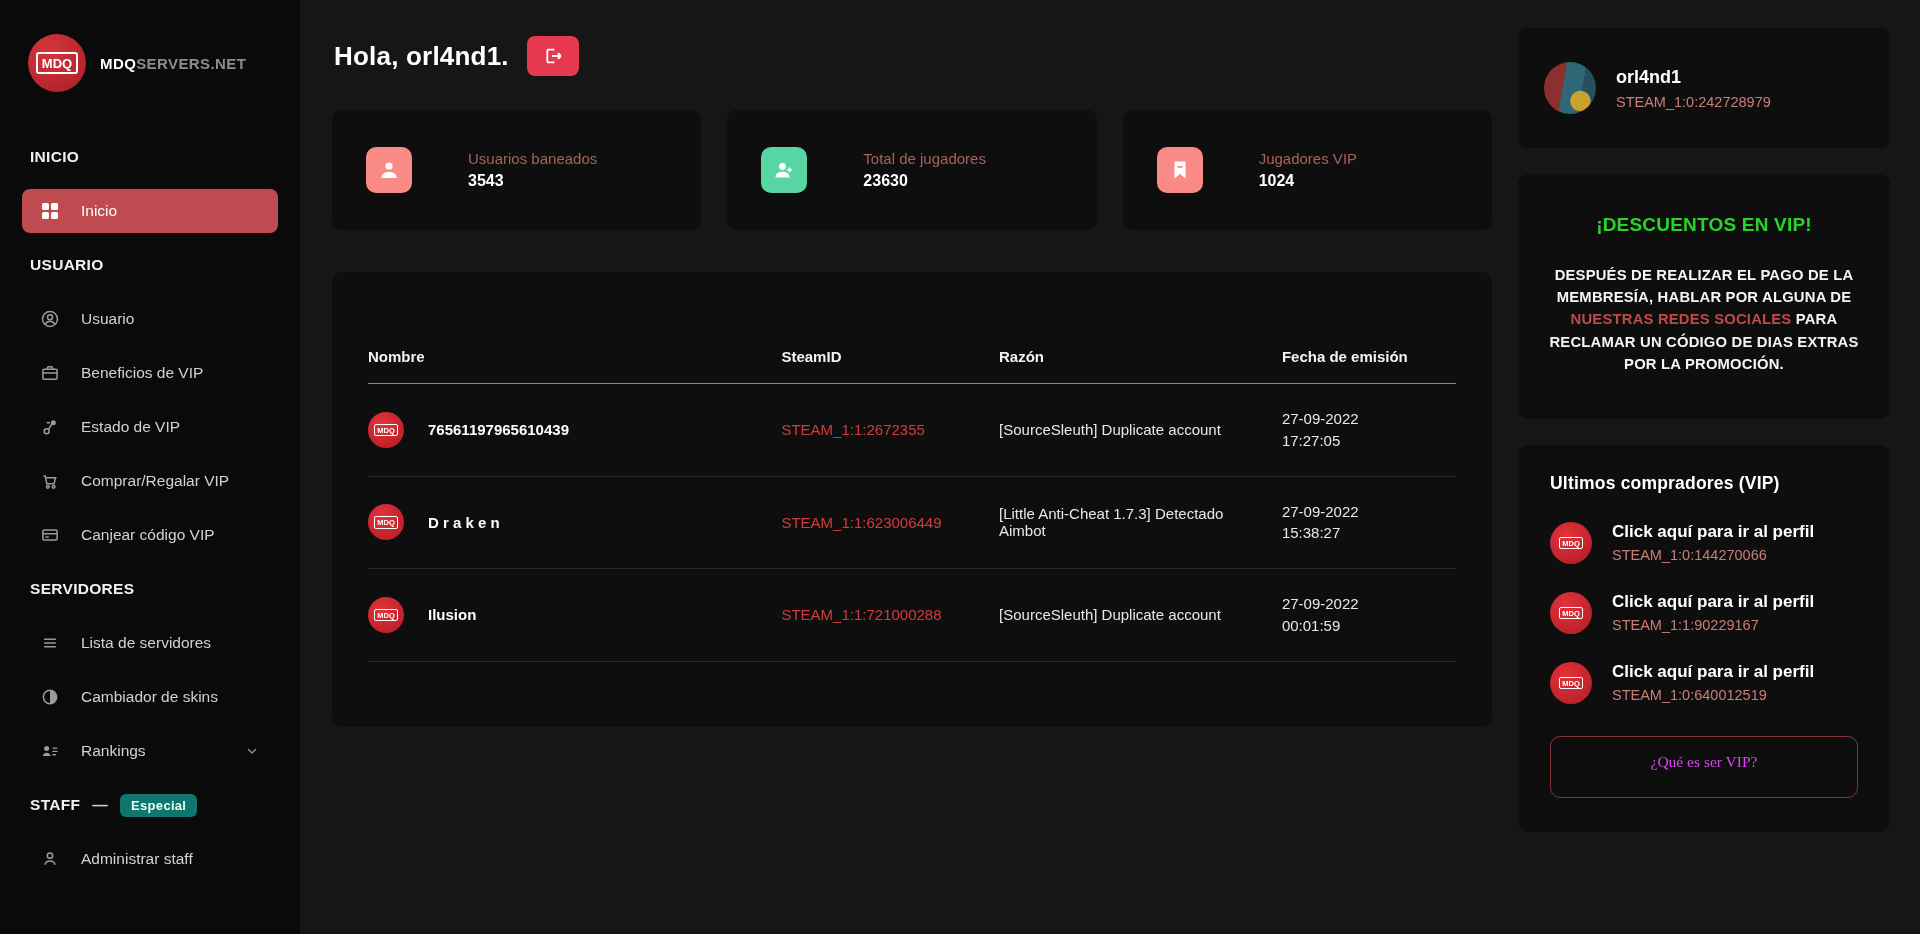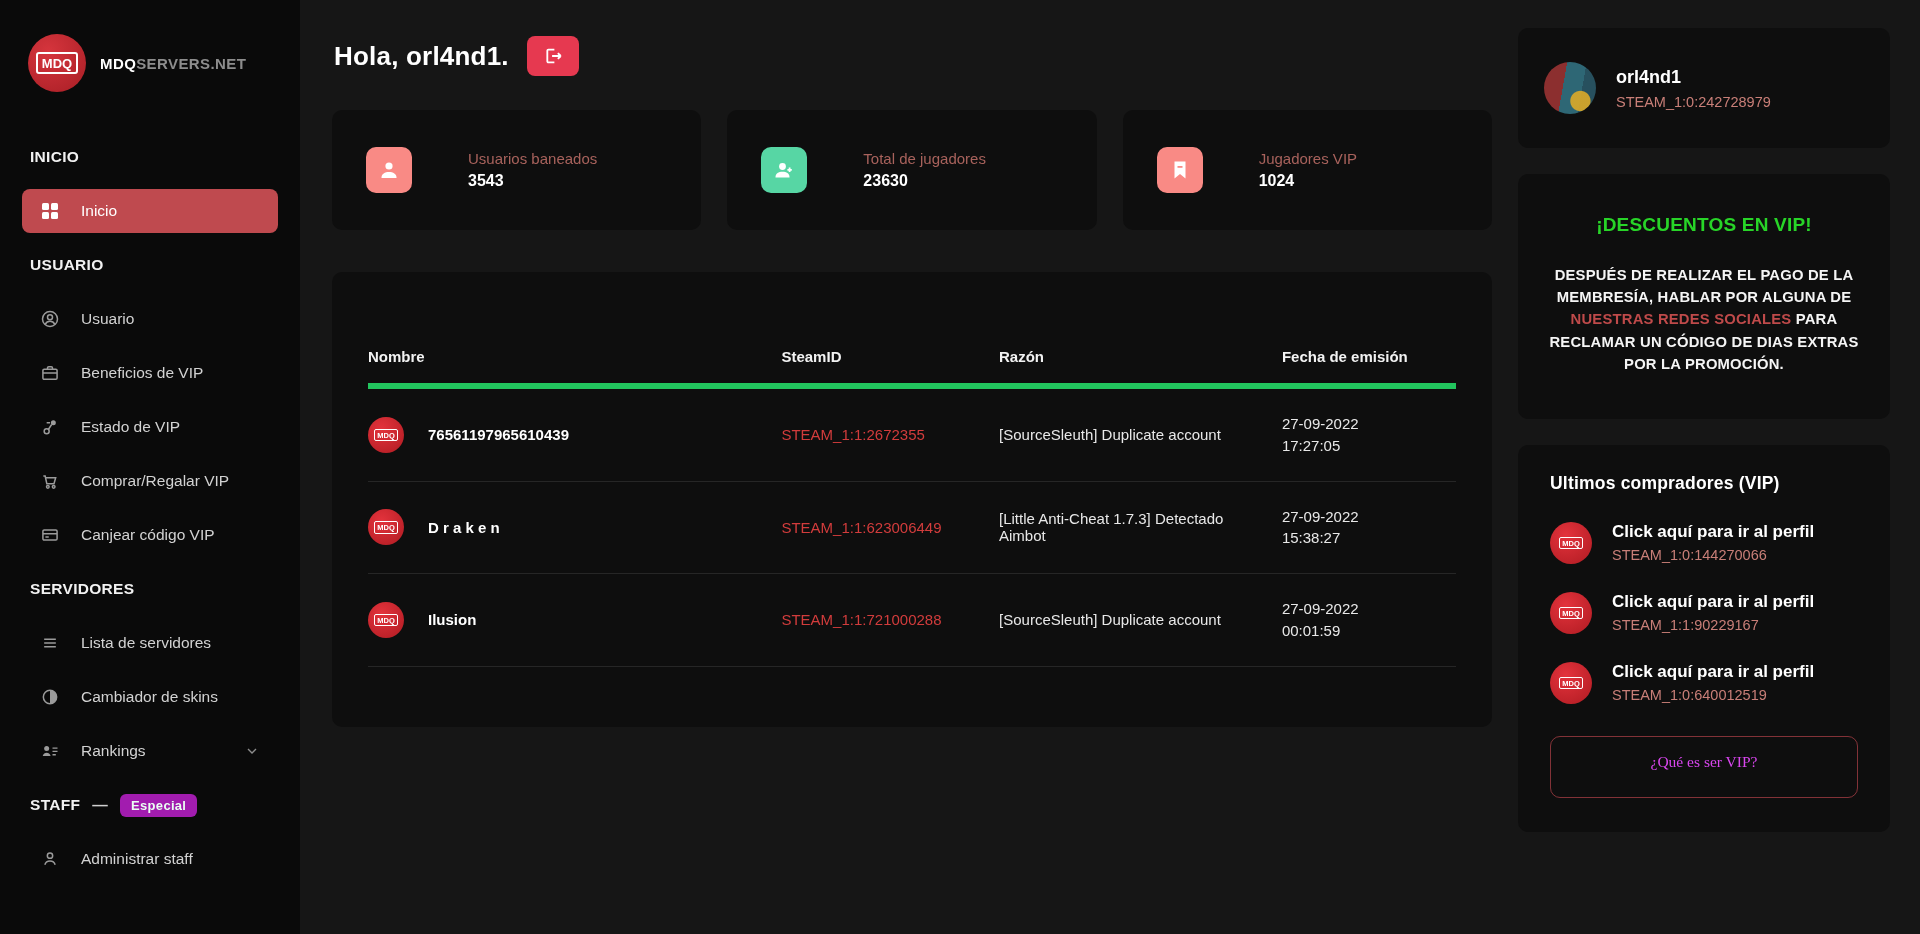--- a/index.html
+++ b/index.html
@@ -17,21 +17,21 @@
     background:radial-gradient(circle at 35% 30%, #d6353d, #a81e25);
     display:flex; align-items:center; justify-content:center; flex:none; }
   .logo-box { border:2px solid #fff; border-radius:3px; padding:3px 4px 2px;
     font-weight:bold; font-size:13px; line-height:1; letter-spacing:0; color:#fff; }
   .brand-text { font-size:15px; letter-spacing:.4px; }
   .brand-text b { color:#fff; font-weight:bold; }
   .brand-text span { color:#8d8d8d; font-weight:bold; }
   .side-section { height:54px; display:flex; align-items:center; gap:12px;
     font-weight:bold; font-size:15.5px; color:#f2f2f2; letter-spacing:.3px; padding:0 8px; }
   .side-section .dash { color:#cfcfcf; font-weight:bold; }
-  .badge-green { background:#a21caf; color:#eafff3; font-size:13px; font-weight:bold;
+  .badge-green { background:#0f766e; color:#eafff3; font-size:13px; font-weight:bold;
     padding:4px 11px; border-radius:6px; }
   .side-item { height:54px; display:flex; align-items:center; gap:21px; padding:0 18px;
     color:#d2d2d2; font-size:15.5px; cursor:pointer; }
   .side-item .icn { width:20px; height:20px; color:#9b9b9b; display:flex; flex:none; }
   .side-item.active { height:44px; margin:5px 0; background:#bf4a4f; border-radius:8px; color:#fff; }
   .side-item.active .icn { color:#fff; }
   .chev { margin-left:auto; width:16px; height:16px; color:#8d8d8d; }
   
   .main { flex:1; padding:28px 30px 0 32px; display:flex; gap:26px; }
   .left-col { flex:1; min-width:0; }
@@ -52,21 +52,21 @@
   .tile-salmon { background:#f98a85; }
   .tile-mint { background:#57d6a4; }
   .stat-text { margin-left:56px; }
   .stat-label { color:#a8625c; font-size:15px; margin-bottom:5px; }
   .stat-value { color:#fff; font-size:16px; font-weight:bold; }
   
   .bans-panel { padding:30px 36px 10px; min-height:455px; }
   .panel-title { font-size:17.5px; font-weight:bold; letter-spacing:.2px; }
   table.bans { width:100%; border-collapse:collapse; margin-top:26px; }
   table.bans th { text-align:left; font-size:15px; font-weight:bold; color:#f2f2f2;
-    padding:20px 0 18px; border-bottom:6px solid #22c55e; }
+    padding:20px 0 18px; border-bottom:1px solid #22c55e; }
   table.bans td { padding:24px 12px 24px 0; border-bottom:1px solid #262626;
     font-size:15px; color:#e8e8e8; vertical-align:middle; }
   .col-name { width:38%; } .col-steam { width:20%; } .col-reason { width:26%; } .col-date { width:16%; }
   .name-cell { display:flex; align-items:center; gap:24px; font-weight:bold; color:#fff; }
   .mdq-badge { width:36px; height:36px; border-radius:50%; flex:none;
     background:radial-gradient(circle at 38% 32%, #e3333c, #b01b22);
     display:flex; align-items:center; justify-content:center; }
   .mdq-badge i { font-style:normal; border:1px solid #fff; border-radius:2px;
     font-size:7.5px; font-weight:bold; color:#fff; padding:2px 2px 1px; line-height:1; }
   .steam-link { color:#d23c3c; text-decoration:none; cursor:pointer; }

